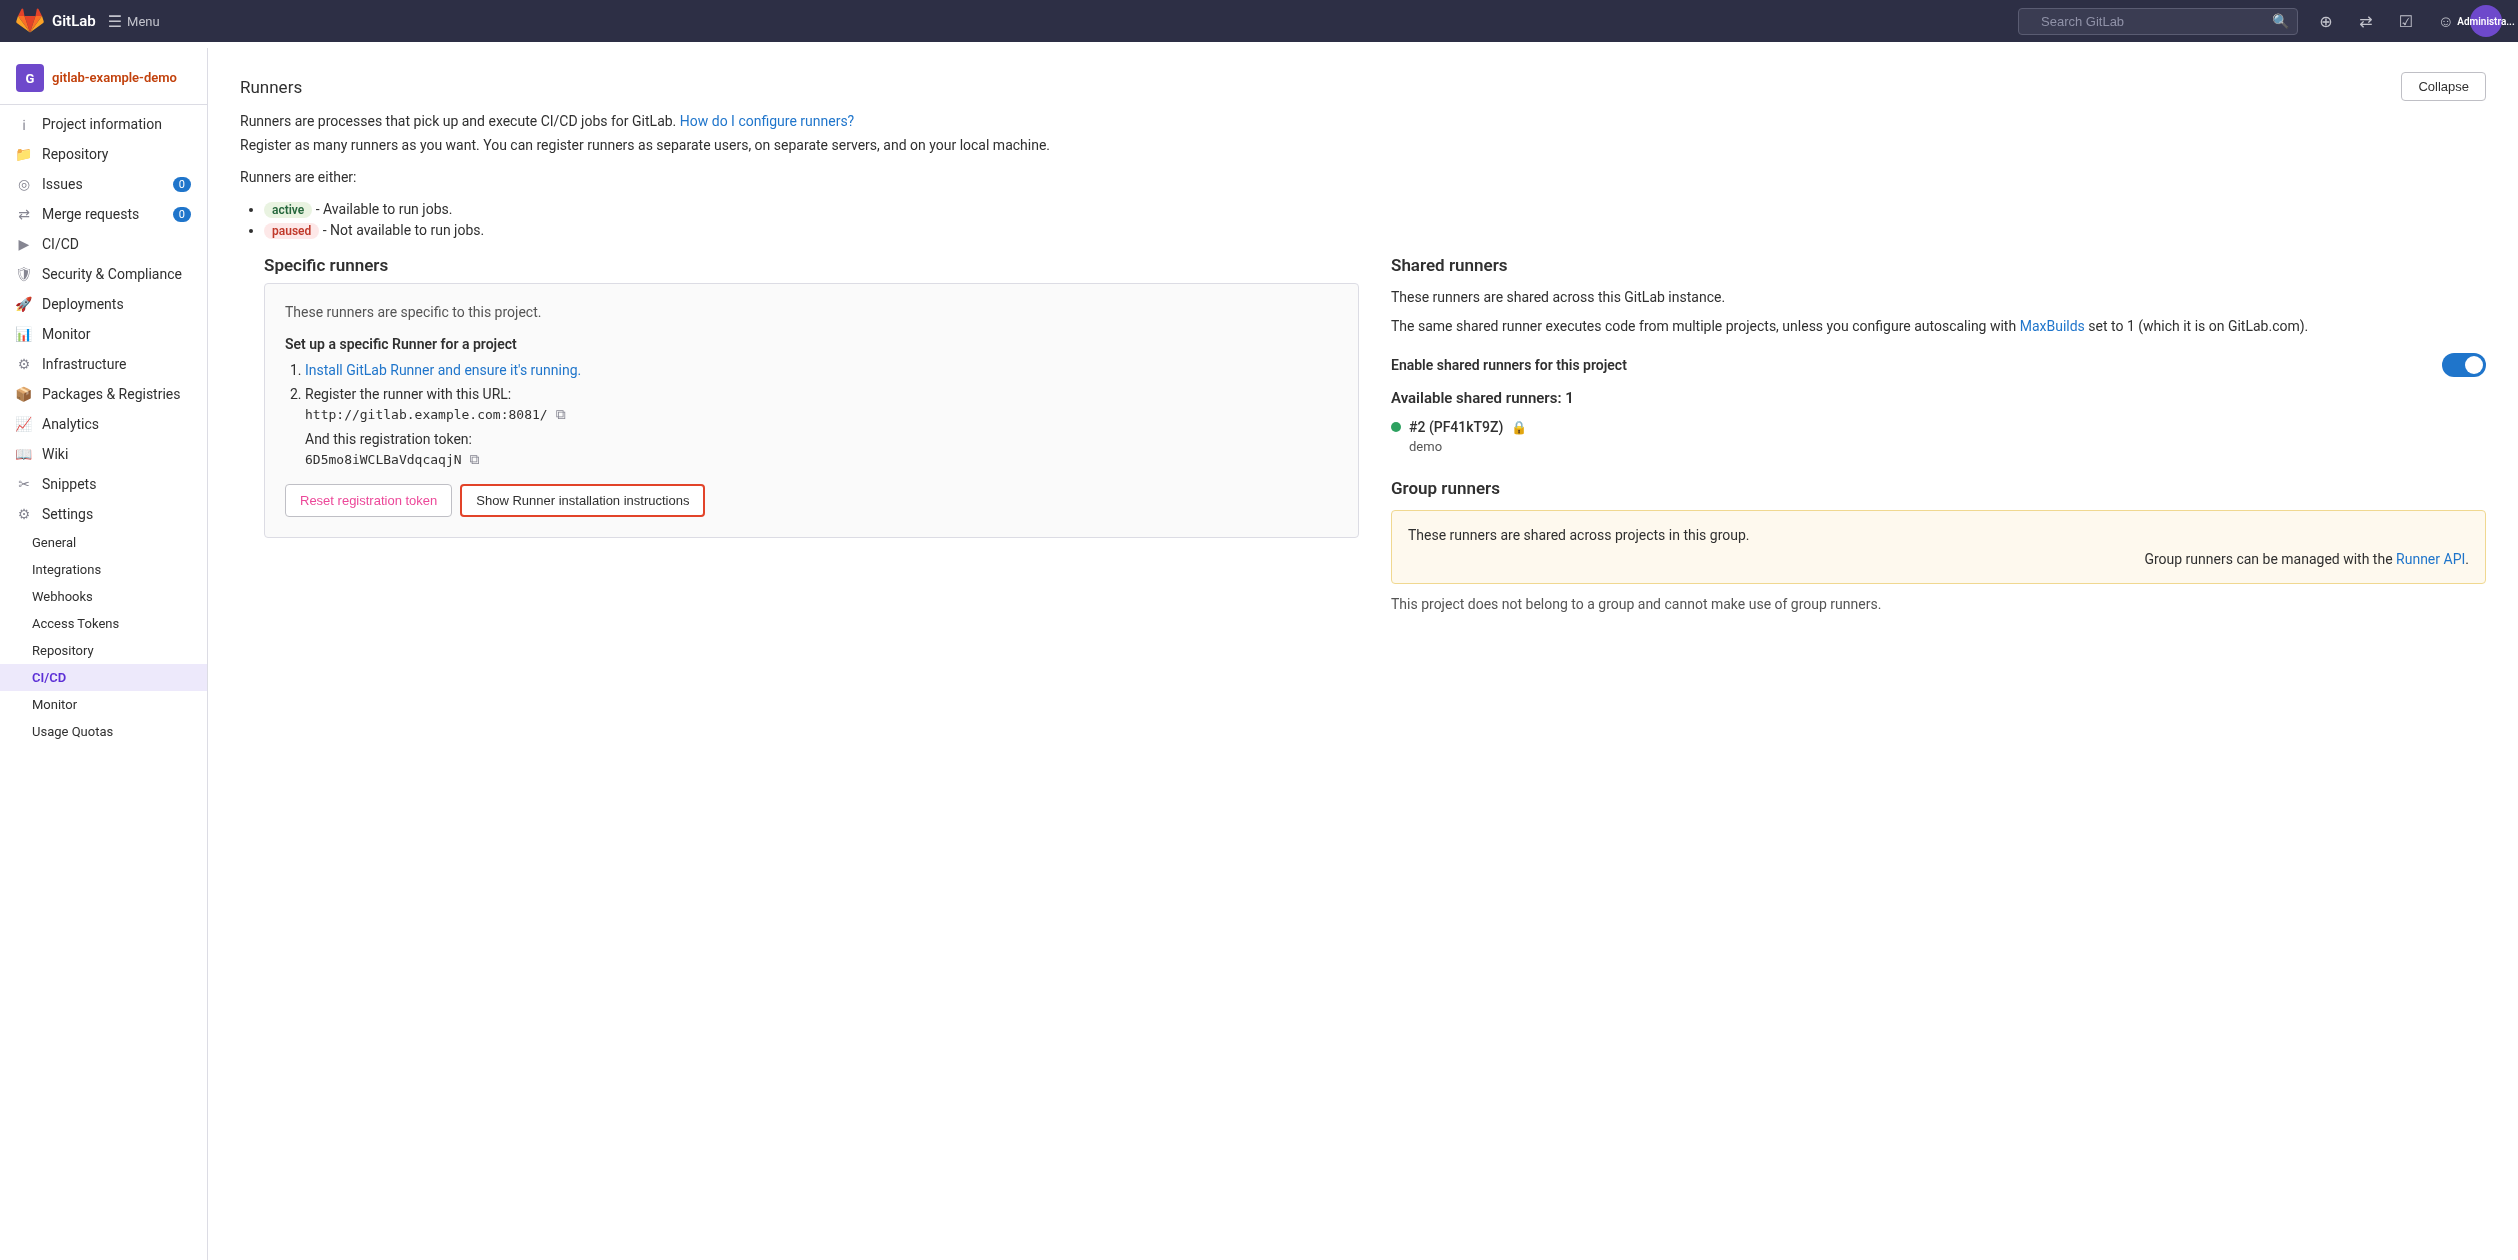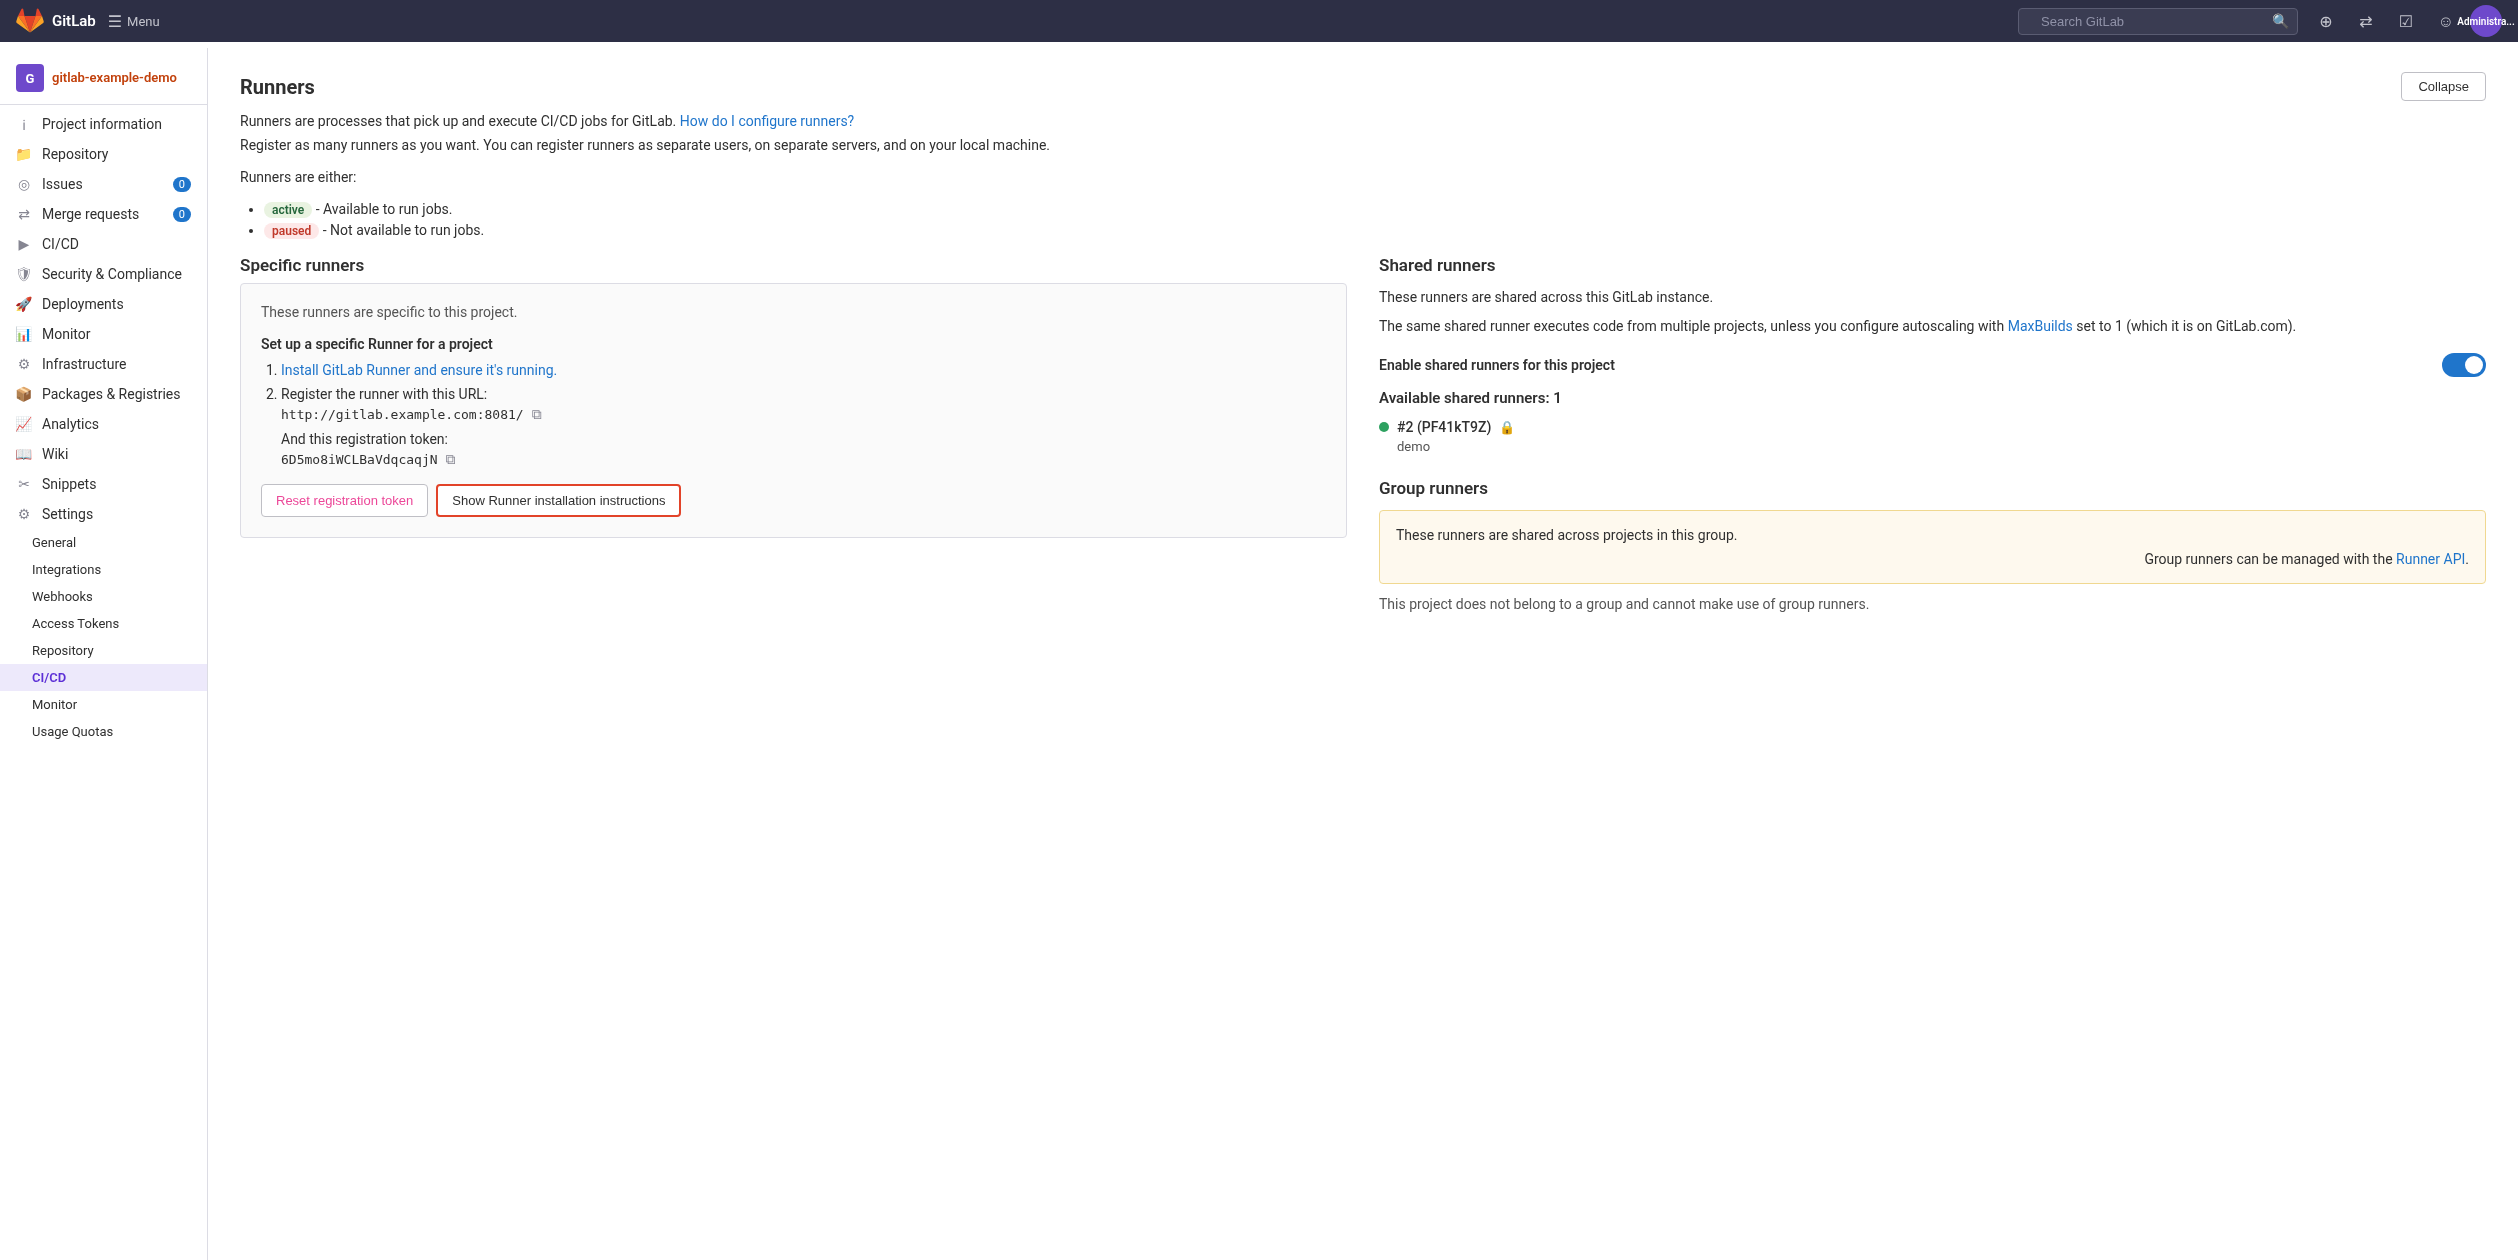--- a/index.html
+++ b/index.html
@@ -97,21 +97,21 @@
       background: #fff;
     }
 
     
     .runners-header {
       display: flex;
       align-items: center;
       justify-content: space-between;
       margin-bottom: 12px;
     }
-    .runners-title { font-size: 20px; font-weight: 700; color: #303030; }
+    .runners-title { font-size: 17px; font-weight: 400; color: #303030; }
     .collapse-btn {
       border: 1px solid #bfbfc5;
       background: #fff;
       border-radius: 4px;
       padding: 6px 16px;
       font-size: 13px;
       cursor: pointer;
       color: #303030;
     }
     .runners-desc { color: #303030; margin-bottom: 8px; font-size: 14px; }
@@ -123,21 +123,21 @@
       border-radius: 8px;
       font-size: 12px;
       font-weight: 600;
     }
     .badge-active { background: #e9f3e1; color: #24663b; }
     .badge-paused { background: #fde8e8; color: #c0392b; }
     .bullet-list { list-style: disc; padding-left: 24px; margin-bottom: 8px; }
     .bullet-list li { margin-bottom: 4px; }
 
     
-    .two-col { display: flex; gap: 32px; margin-top: 16px; }
+    .two-col { display: flex; gap: 32px; margin-top: 16px; margin-left: 24px; }
     .col-left { flex: 1; min-width: 0; }
     .col-right { flex: 1; min-width: 0; }
 
     
     .runners-box {
       border: 1px solid #dcdce4;
       border-radius: 4px;
       padding: 20px;
       background: #fafafa;
     }

